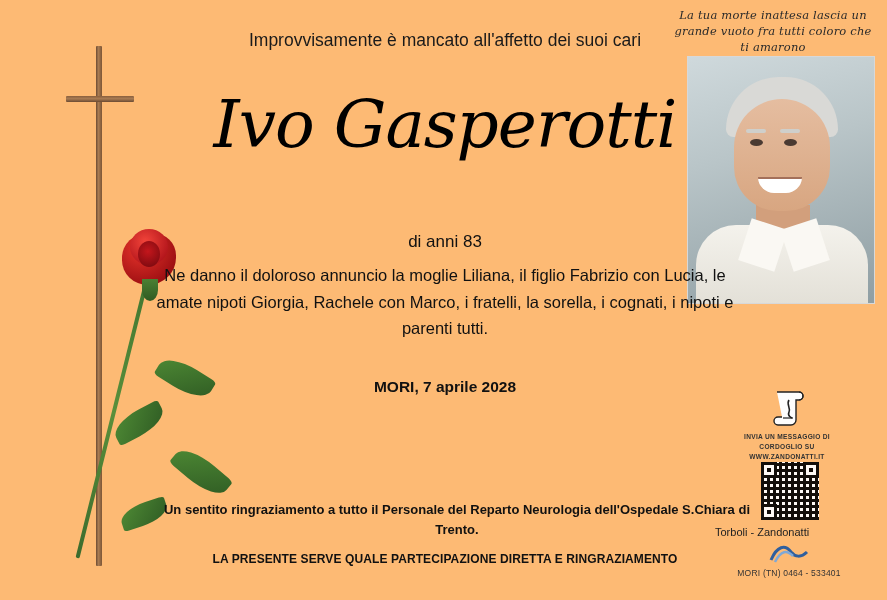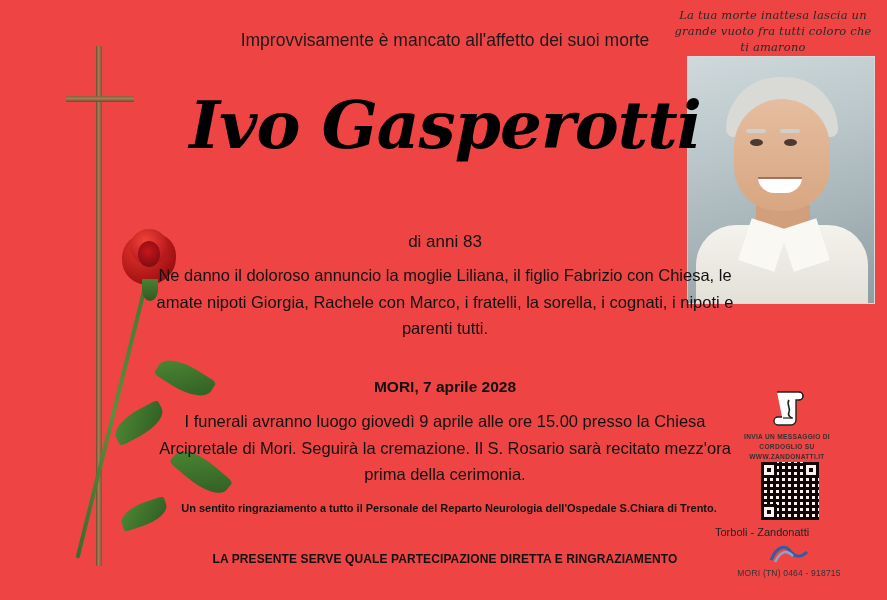--- a/index.html
+++ b/index.html
@@ -6,21 +6,21 @@
   body {
     width: 887px; height: 600px;
     background: #ffffff;
     font-family: "Liberation Sans", sans-serif;
     overflow: hidden;
     position: relative;
   }
   .notice {
     position: relative;
     width: 887px; height: 600px;
-    background: #ef4444;
+    background: #fdba74;
     overflow: hidden;
   }
 
   
   .cross {
     position: absolute;
     left: 96px; top: 46px;
     width: 6px; height: 520px;
     background: linear-gradient(to right, #6b4a32, #a97c53 40%, #7d5636);
     border-radius: 1px;
@@ -140,21 +140,21 @@
     text-align: center;
     color: #111;
   }
   .lead {
     position: absolute; top: 30px; left: 0; width: 590px;
     font-size: 17.5px; font-weight: 400; color: #1a1a1a;
   }
   .name {
     position: absolute; top: 92px; left: 0; width: 590px;
     font-family: "DejaVu Serif", serif;
-    font-style: italic; font-weight: 700;
+    font-style: italic; font-weight: 400;
     font-size: 66px;
     line-height: 1;
     letter-spacing: -1px;
     color: #000;
   }
   .age {
     position: absolute; top: 232px; left: 0; width: 590px;
     font-size: 17px;
   }
   .announce {
@@ -163,22 +163,22 @@
   }
   .place-date {
     position: absolute; top: 378px; left: 0; width: 590px;
     font-size: 15.5px; font-weight: 700;
   }
   .funeral {
     position: absolute; top: 408px; left: 0; width: 590px;
     font-size: 16.5px; line-height: 1.62;
   }
   .thanks {
-    position: absolute; top: 500px; left: 4px; width: 590px;
-    font-size: 11px; font-weight: 700; line-height: 1.5;
+    position: absolute; top: 500px; left: 12px; width: 590px;
+    font-size: 13px; font-weight: 700; line-height: 1.5;
   }
   .footer-note {
     position: absolute; top: 552px; left: 0; width: 590px;
     font-size: 12px; font-weight: 700; letter-spacing: .1px;
   }
 
   
   .scroll-icon {
     position: absolute; right: 78px; top: 388px;
     width: 40px; height: 40px;
@@ -250,26 +250,25 @@
     <div class="ph-brow left"></div>
     <div class="ph-brow right"></div>
     <div class="ph-eye left"></div>
     <div class="ph-eye right"></div>
     <div class="ph-mouth"></div>
     <div class="ph-collar-l"></div>
     <div class="ph-collar-r"></div>
   </div>
 
   <div class="center-col">
-    <div class="lead">Improvvisamente è mancato all'affetto dei suoi morte</div>
+    <div class="lead">Improvvisamente è mancato all'affetto dei suoi cari</div>
     <div class="name">Ivo Gasperotti</div>
     <div class="age">di anni 83</div>
-    <div class="announce">Ne danno il doloroso annuncio la moglie Liliana, il figlio Fabrizio con Chiesa, le amate nipoti Giorgia, Rachele con Marco, i fratelli, la sorella, i cognati, i nipoti e parenti tutti.</div>
+    <div class="announce">Ne danno il doloroso annuncio la moglie Liliana, il figlio Fabrizio con Lucia, le amate nipoti Giorgia, Rachele con Marco, i fratelli, la sorella, i cognati, i nipoti e parenti tutti.</div>
     <div class="place-date">MORI, 7 aprile 2028</div>
-    <div class="funeral">I funerali avranno luogo giovedì 9 aprile alle ore 15.00 presso la Chiesa Arcipretale di Mori. Seguirà la cremazione. Il S. Rosario sarà recitato mezz'ora prima della cerimonia.</div>
     <div class="thanks">Un sentito ringraziamento a tutto il Personale del Reparto Neurologia dell'Ospedale S.Chiara di Trento.</div>
     <div class="footer-note">LA PRESENTE SERVE QUALE PARTECIPAZIONE DIRETTA E RINGRAZIAMENTO</div>
   </div>
 
   <div class="scroll-icon">
     <svg viewBox="0 0 40 40" width="40" height="40" aria-hidden="true">
       <path d="M8 4 h22 a4 4 0 0 1 0 8 h-3 v20 a5 5 0 0 1 -5 5 h-13 a4 4 0 0 1 0 -8 h4" fill="#fdfdfd" stroke="#222" stroke-width="1.4"></path>
       <path d="M30 4 a4 4 0 0 1 0 8" fill="none" stroke="#222" stroke-width="1.2"></path>
       <path d="M20 12 c-3 4 2 8 0 12 c-2 4 3 6 3 6" fill="none" stroke="#222" stroke-width="1.6"></path>
       <path d="M14 30 h10" stroke="#222" stroke-width="1.2"></path>
@@ -289,15 +288,15 @@
       </div>
   </div>
 
   <div class="agency-name">Torboli - Zandonatti</div>
   <div class="agency-logo">
     <svg viewBox="0 0 40 22" width="40" height="22" aria-hidden="true">
       <path d="M2 18 C8 4 16 2 22 10 C26 15 32 16 38 10" fill="none" stroke="#2f5f9e" stroke-width="3"></path>
       <path d="M6 20 C12 8 18 8 24 14" fill="none" stroke="#7fa8d6" stroke-width="2.5"></path>
     </svg>
   </div>
-  <div class="agency-contact">MORI (TN)   0464 - 918715</div>
+  <div class="agency-contact">MORI (TN)   0464 - 533401</div>
 
 </div>
 
 </body></html>

